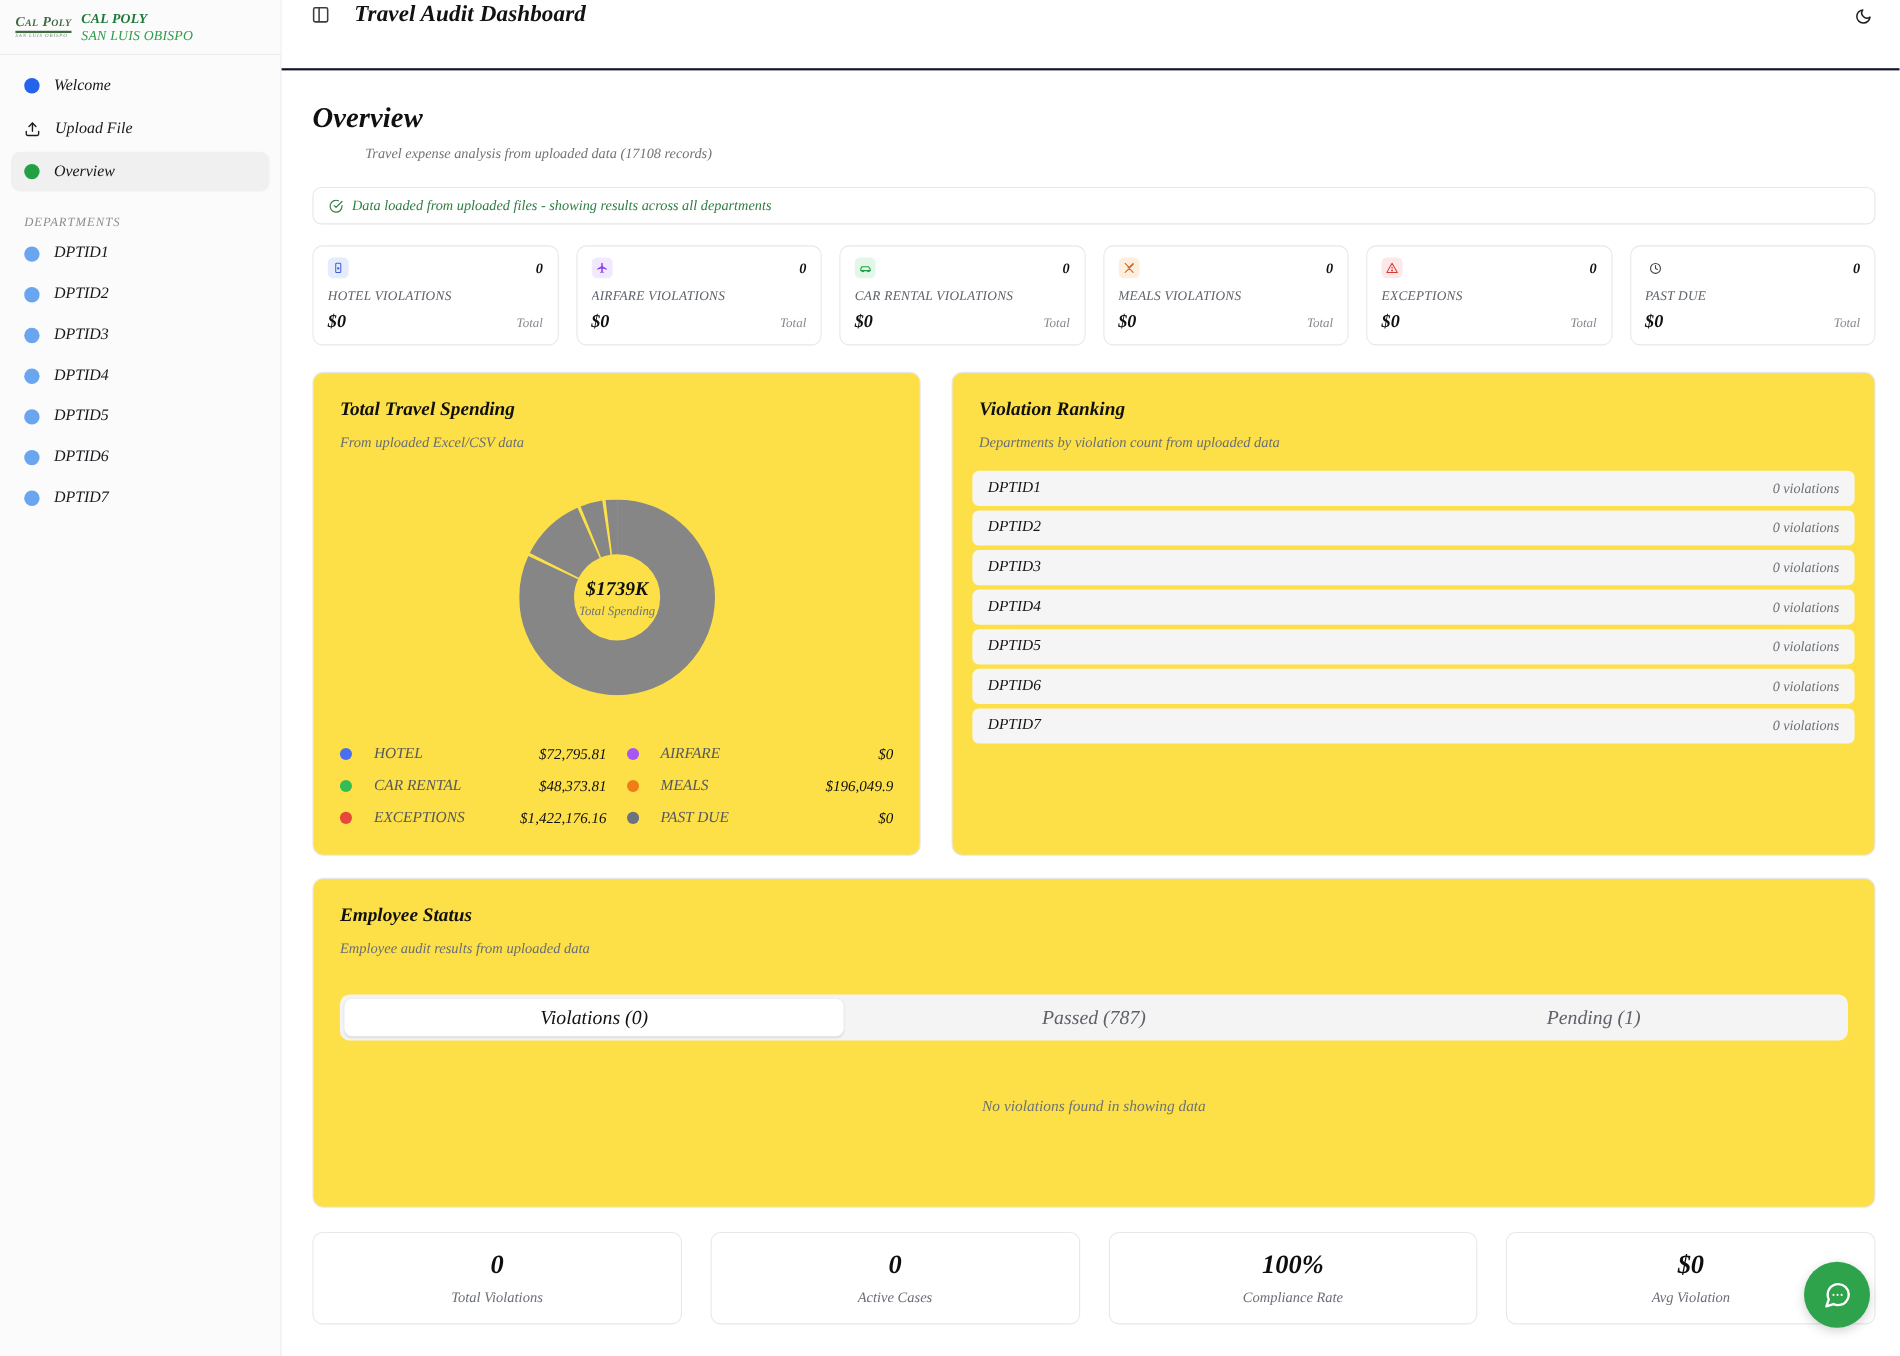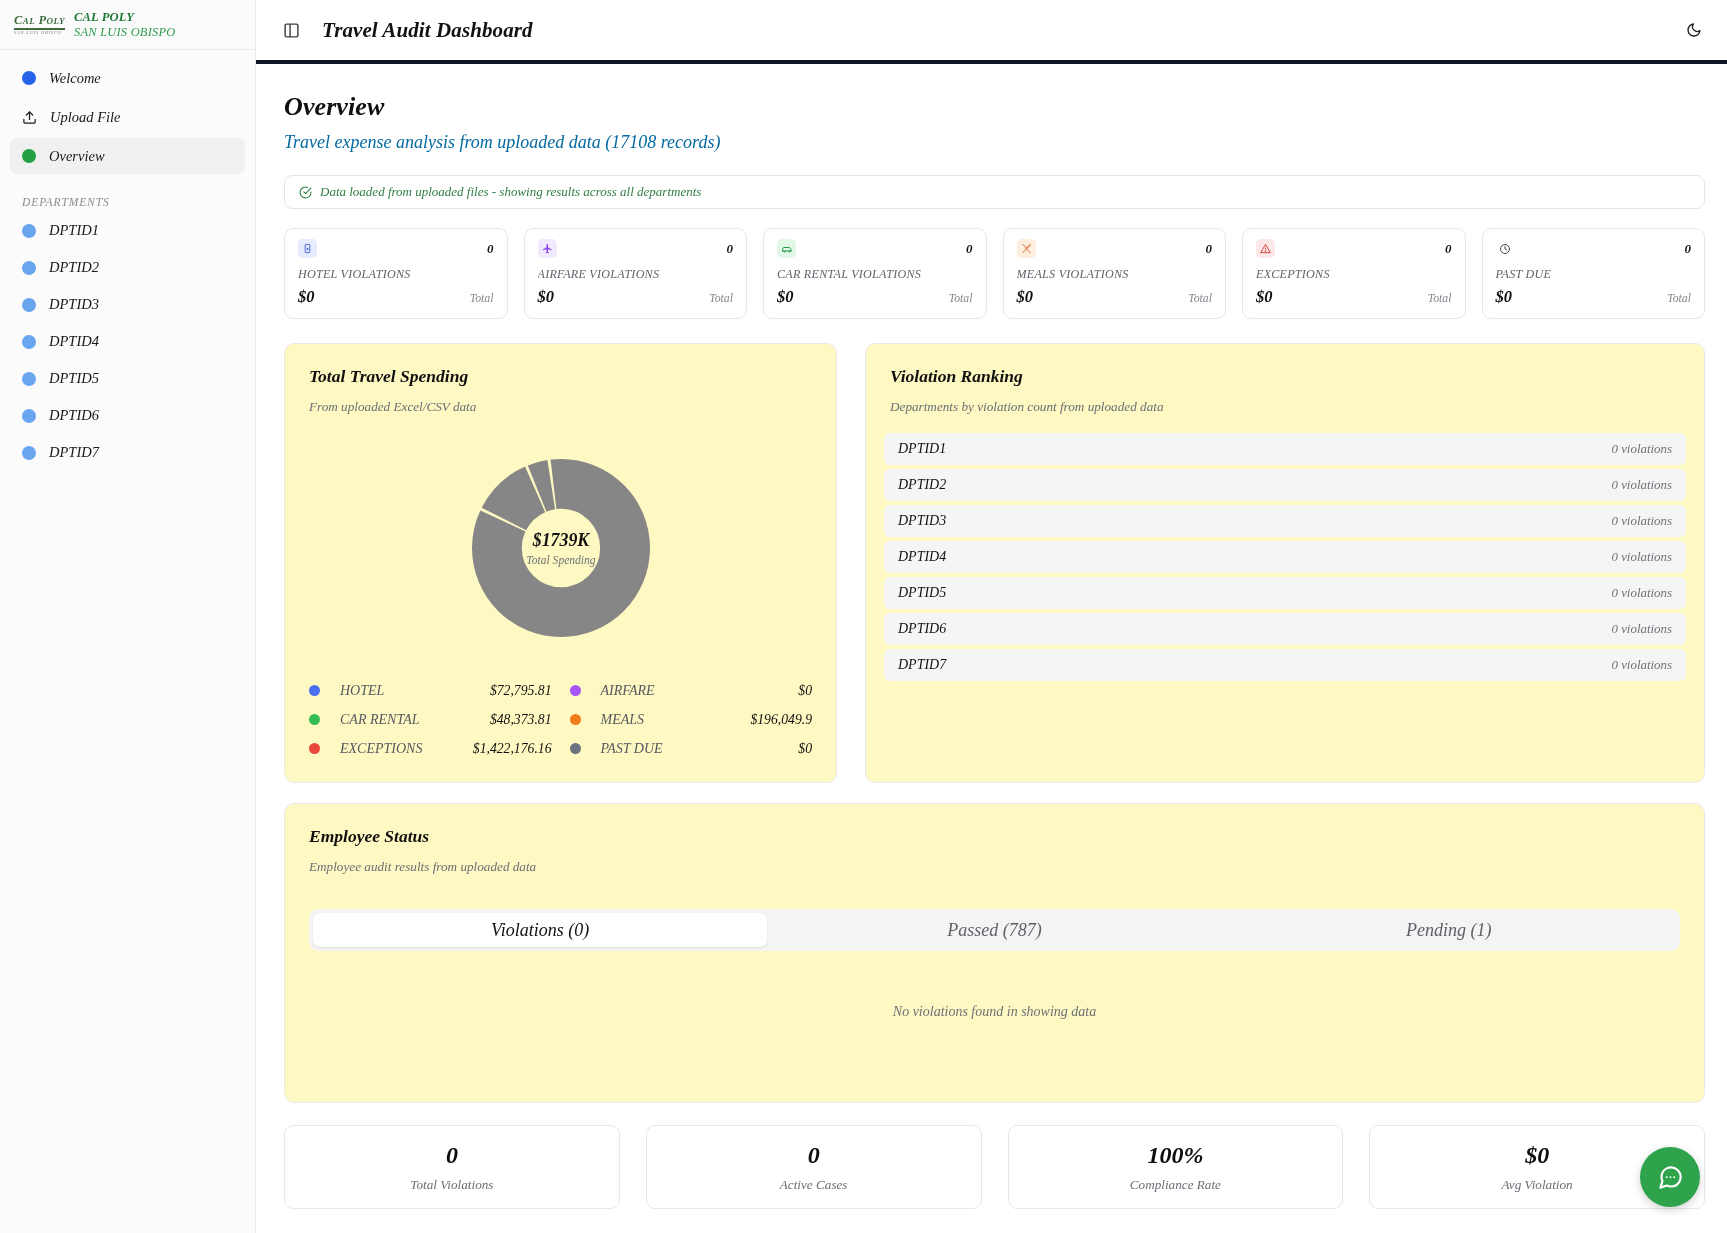--- a/index.html
+++ b/index.html
@@ -56,38 +56,38 @@
   .dept-list { padding: 0 10px; display: flex; flex-direction: column; gap: 4px; }
   .dept-item {
     display: flex; align-items: center; gap: 13px;
     height: 33px; padding: 0 12px; border-radius: 8px;
     font-size: 14.5px; color: #17181b; cursor: pointer;
   }
 
   
   .main { flex: 1 1 auto; height: 1233px; display: flex; flex-direction: column; background: #fff; }
   .topbar {
-    height: 64px; flex: 0 0 64px; border-bottom: 4px solid #0f172a;
-    display: flex; align-items: center; padding: 0 18px 0 22px; gap: 18px;
+    height: 64px; flex: 0 0 64px; border-bottom: 2px solid #0f172a;
+    display: flex; padding: 0 18px 0 22px; gap: 18px;
   }
   .panel-toggle {
     width: 26px; height: 26px; border-radius: 5px; display: flex;
     align-items: center; justify-content: center; cursor: pointer;
   }
   .topbar-title { font-size: 21px; font-weight: bold; color: #121212; letter-spacing: .1px; }
   .topbar-spacer { flex: 1 1 auto; }
   .theme-btn {
     width: 30px; height: 30px; border-radius: 7px; border: 1px solid transparent;
     display: flex; align-items: center; justify-content: center; cursor: pointer;
   }
 
   .content { flex: 1 1 auto; overflow: hidden; padding: 28px 22px 0 28px; }
 
   .page-title { font-size: 26px; font-weight: bold; color: #101010; letter-spacing: .1px; }
-  .page-sub { font-size: 18px; color: #0369a1; margin-top: 10px; }
+  .page-sub { font-size: 13px; color: #737373; margin-top: 10px; margin-left: 48px; }
 
   .banner {
     margin-top: 22px; height: 34px; border: 1px solid #e6e6e6; border-radius: 8px;
     display: flex; align-items: center; gap: 8px; padding: 0 14px;
     font-size: 13px; color: #2e7d43; background: #fff;
   }
 
   
   .stats { display: flex; gap: 16px; margin-top: 19px; }
   .stat {
@@ -104,21 +104,21 @@
     font-size: 12.1px; color: #5f636a; margin-top: 9px; letter-spacing: .25px;
     white-space: nowrap; overflow: hidden;
   }
   .stat-bot { display: flex; align-items: baseline; justify-content: space-between; margin-top: 5px; }
   .stat-amt { font-size: 16.5px; font-weight: bold; color: #0f0f0f; }
   .stat-total { font-size: 11.8px; color: #84888e; }
 
   
   .row2 { display: flex; gap: 28px; margin-top: 24px; }
   .card {
-    background: #fef9c3; border: 1px solid #e8e8e8; border-radius: 10px;
+    background: #fde047; border: 1px solid #e8e8e8; border-radius: 10px;
   }
   .card-h { padding: 22px 24px 0; }
   .card-title { font-size: 17.5px; font-weight: bold; color: #101010; }
   .card-sub { font-size: 13.2px; color: #6a6e75; margin-top: 12px; }
 
   .spend-card { width: 553px; flex: 0 0 553px; height: 440px; display: flex; flex-direction: column; }
   .donut-wrap { flex: 1 1 auto; display: flex; align-items: center; justify-content: center; padding-top: 4px; }
   .legend { padding: 0 18px 20px; display: grid; grid-template-columns: 1fr 1fr; column-gap: 6px; row-gap: 2px; }
   .leg {
     display: flex; align-items: center; gap: 20px; height: 27px; padding: 0 6px;

